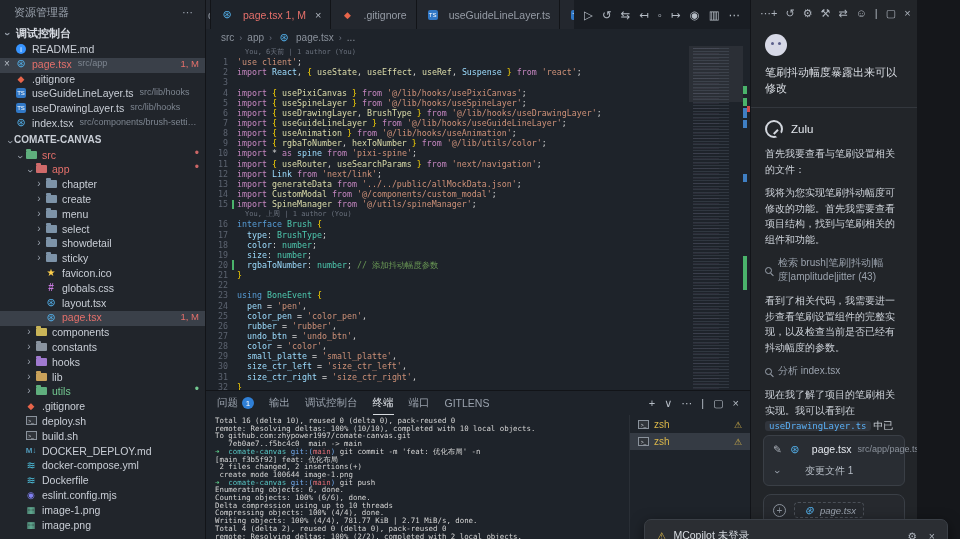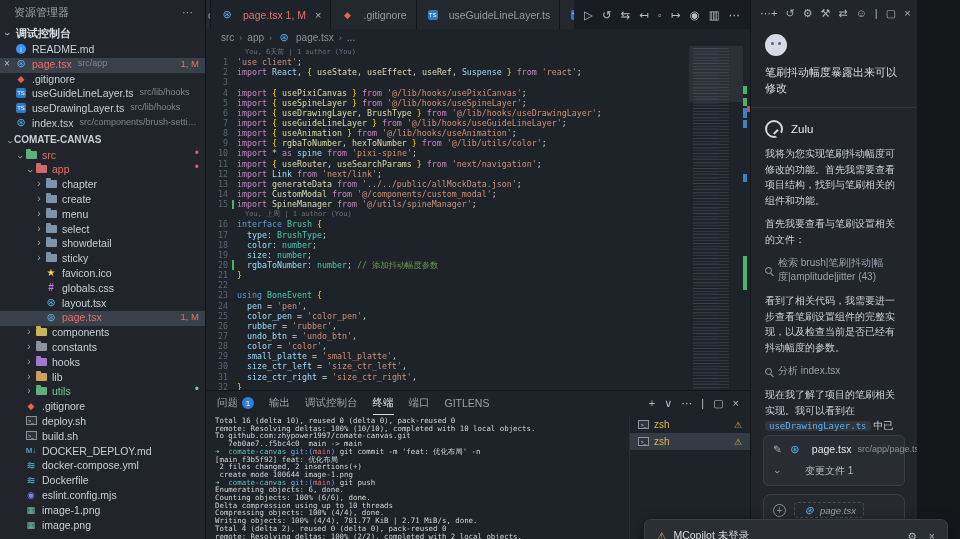--- a/index.html
+++ b/index.html
@@ -547,22 +547,22 @@
     </div>
     <div class="chat-scroll">
       <div class="avatar"></div>
       <div class="umsg">笔刷抖动幅度暴露出来可以修改</div>
       <div class="divider"></div>
       <div class="assist-hdr">
         <span class="zlogo"></span>
         <span class="aname">Zulu</span>
       </div>
       <div id="chat-blocks">
+          <div class="cp">首先我要查看与笔刷设置相关的文件：</div>
           <div class="cp">我将为您实现笔刷抖动幅度可修改的功能。首先我需要查看项目结构，找到与笔刷相关的组件和功能。</div>
-          <div class="cp">首先我要查看与笔刷设置相关的文件：</div>
           <div class="toolrow">
             <span class="mag"></span>
             <span>检索 brush|笔刷|抖动|幅度|amplitude|jitter (43)</span>
           </div>
           <div class="cp">看到了相关代码，我需要进一步查看笔刷设置组件的完整实现，以及检查当前是否已经有抖动幅度的参数。</div>
           <div class="toolrow">
             <span class="mag"></span>
             <span>分析 index.tsx</span>
           </div>
           <div class="cp">现在我了解了项目的笔刷相关实现。我可以看到在 <span class="chip blue">useDrawingLayer.ts</span> 中已经有了笔刷抖动的实现，但目前抖动幅度是固定的，没有暴露出来给用户修改。主要的抖动实现在 <span class="chip plain">setDrawBrush</span> 函数中，比如 <span class="chip yellow">COLOR_PEN</span> 类型的笔刷使用了固定的抖动幅度  。</div>

